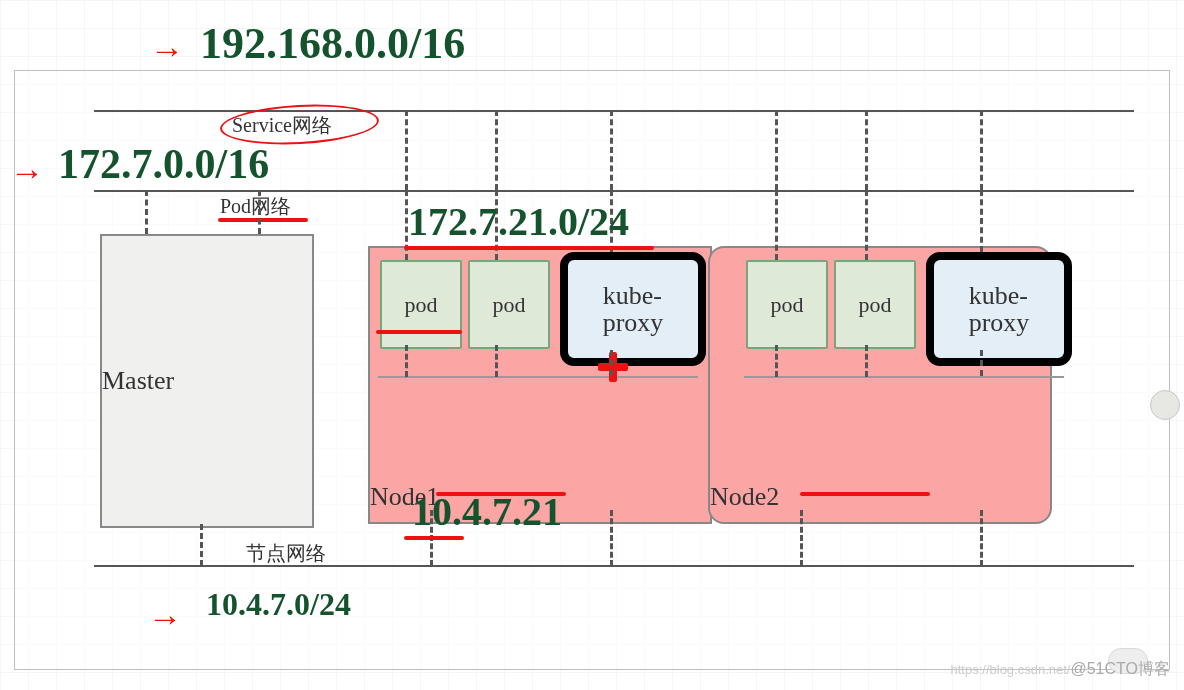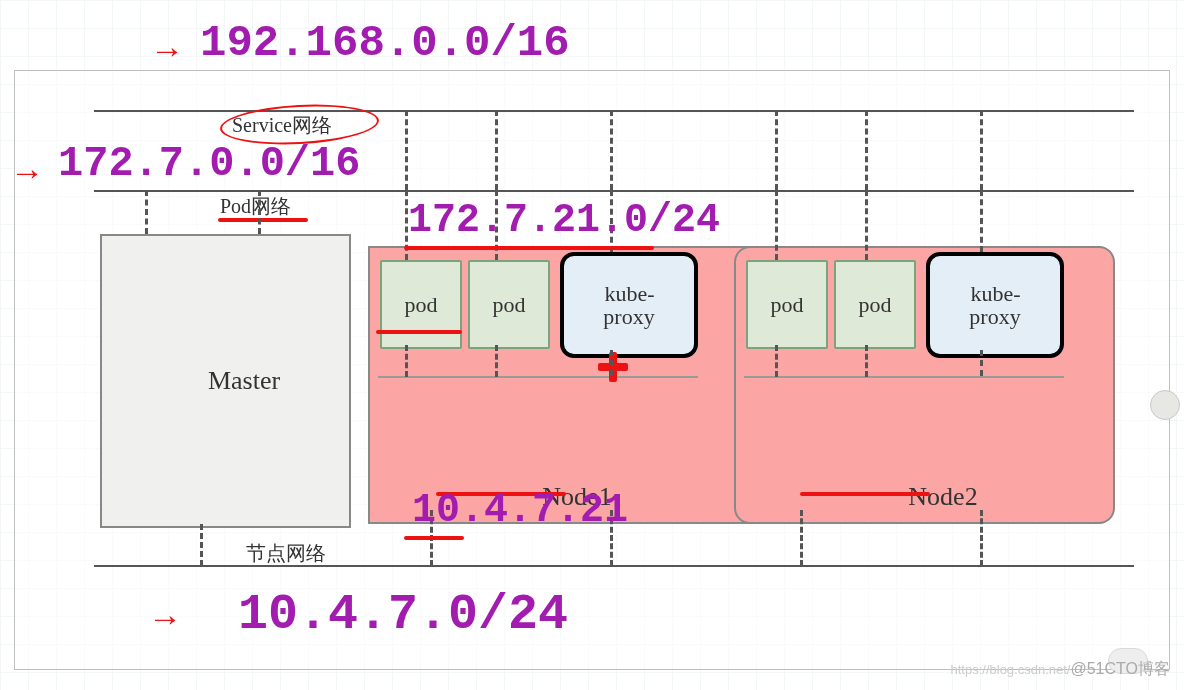--- a/index.html
+++ b/index.html
@@ -69,40 +69,39 @@
     transform: rotate(-3deg);
   }
 
   
   .box {
     position: absolute;
     border: 2px solid #888;
     background: #f3f3f0;
     display: flex;
     align-items: center;
-    justify-content: center;
+    justify-content: flex-start;
     font-family: "Times New Roman", serif;
     font-size: 26px;
     color: #333;
-    padding-left: 37px;
   }
   .master {
     left: 100px; top: 234px;
     width: 210px; height: 290px;
     background: #f0f0ee;
   }
   .nodebox {
     top: 246px;
     height: 264px;
     background: #fca5a5;
     align-items: flex-end;
     padding-bottom: 10px;
   }
   .node1 { left: 368px; width: 340px; }
-  .node2 { left: 734px; width: 340px; border-radius: 16px; }
+  .node2 { left: 708px; width: 340px; border-radius: 16px; }
 
   .inner-line {
     position: absolute;
     left: 10px; right: 10px; top: 130px;
     border-top: 2px solid #999;
   }
 
   .subbox {
     position: absolute;
     top: 260px;
@@ -111,26 +110,26 @@
     background: #dfe9d7;
     display: flex;
     align-items: center;
     justify-content: center;
     font-family: "Times New Roman", serif;
     font-size: 22px;
     color: #333;
     border-radius: 2px;
   }
   .kube {
-    border: 4px solid #000000;
+    border: 8px solid #000000;
     background: #e3eef7;
     border-radius: 14px;
-    font-size: 22px;
+    font-size: 26px;
     line-height: 1.05;
-    text-align:right;
+    text-align:left;
     white-space: pre;
   }
   
   .n1-pod1 { left: 380px; width: 78px; }
   .n1-pod2 { left: 468px; width: 78px; }
   .n1-kube { left: 560px; width: 130px; top: 252px; height: 98px; }
   
   .n2-pod1 { left: 746px; width: 78px; }
   .n2-pod2 { left: 834px; width: 78px; }
   .n2-kube { left: 926px; width: 130px; top: 252px; height: 98px; }
@@ -176,22 +175,22 @@
   .dvI6 { left: 980px; top: 350px; height: 26px; }
   
   .dvN1 { left: 430px; top: 510px; height: 56px; }
   .dvN2 { left: 610px; top: 510px; height: 56px; }
   .dvN3 { left: 800px; top: 510px; height: 56px; }
   .dvN4 { left: 980px; top: 510px; height: 56px; }
 
   
   .hand {
     position: absolute;
-    color: #a21caf;
-    font-family: Liberation Mono, monospace;
+    color: #14532d;
+    font-family: Liberation Serif, serif;
     font-weight: 700;
     white-space: nowrap;
   }
   .arrow {
     position: absolute;
     color: #e11;
     font-size: 34px;
     font-weight: 900;
     font-family: "Segoe Script", "Comic Sans MS", cursive;
   }
@@ -322,21 +321,21 @@
 
   <div class="hand" style="left:408px;top:198px;font-size:40px;">172.7.21.0/24</div>
   <div class="redbar" style="left:404px;top:246px;width:250px;"></div>
 
 
   <div class="hand" style="left:412px;top:488px;font-size:40px;">10.4.7.21</div>
   <div class="redbar" style="left:404px;top:536px;width:60px;"></div>
 
 
   <div class="arrow" style="left:148px;top:596px;">→</div>
-  <div class="hand" style="left:206px;top:586px;font-size:50px;margin-left:32px;">10.4.7.0/24</div>
+  <div class="hand" style="left:206px;top:586px;font-size:32px;">10.4.7.0/24</div>
 
   <div class="scrub"></div>
   <div class="scrub2"></div>
 
   <div class="watermark">
     <span class="faint">https://blog.csdn.net/</span><span>@51CTO博客</span>
   </div>
 </div>
 
 </body></html>

